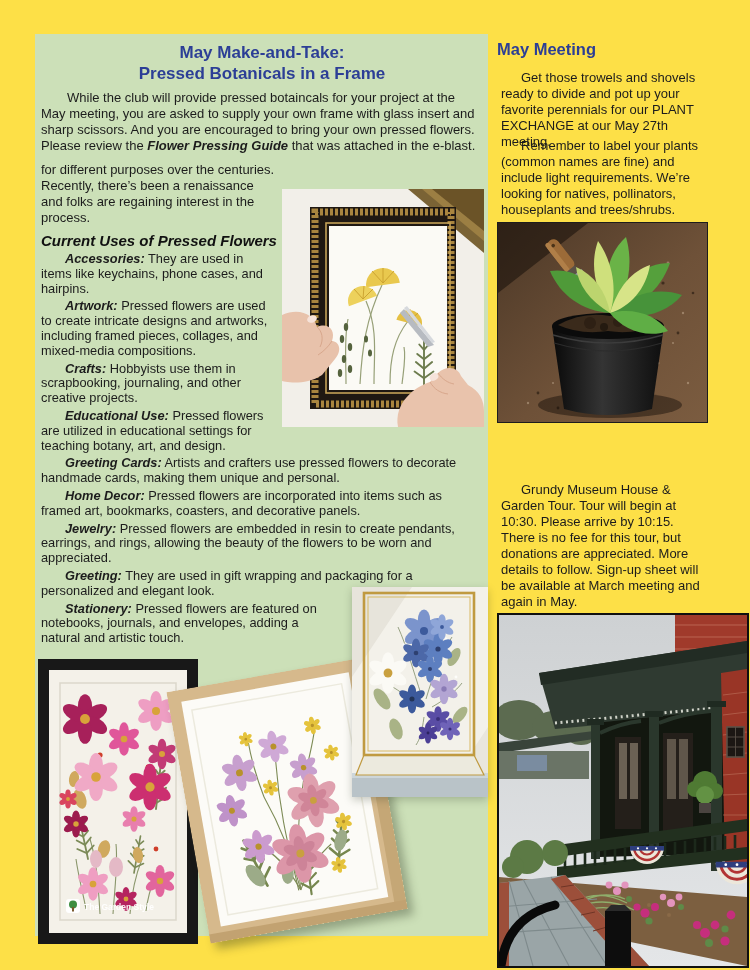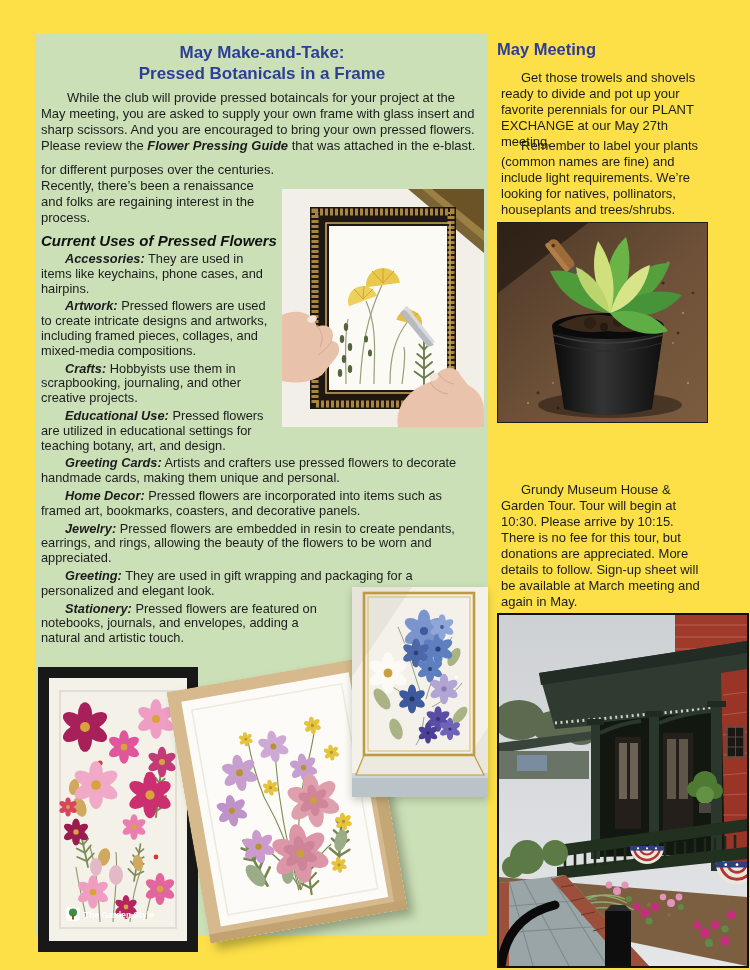--- a/index.html
+++ b/index.html
@@ -14,21 +14,21 @@
   .para.tight{margin-top:3px;}
   .bi{font-weight:bold;font-style:italic;text-align:center;}
   .wrap-row{display:flex;align-items:center;margin-top:8px;}
   .narrow{flex:1 1 auto;margin-right:5px;min-width:0;}
   .np{text-indent:0;margin-top:0;}
   h2.uses-h{margin:6px 0 2px;font-size:15px;font-style:italic;font-weight:bold;color:#111;}
   .use{margin:3px 0 0;font-size:12.8px;line-height:14.8px;text-indent:24px;}
   .use .lbl{font-style:italic;}
   .stationery{width:300px;}
   .photoA{flex:0 0 auto;width:202px;height:238px;margin-right:-1px;}
-  .photoB{position:absolute;left:3px;top:616px;width:160px;height:285px;z-index:1;margin-top:8px;}
+  .photoB{position:absolute;left:3px;top:616px;width:160px;height:285px;z-index:1;}
   .photoD{position:absolute;left:152px;top:630px;width:200px;height:255px;z-index:2;
           transform:rotate(-10deg);box-shadow:5px 7px 10px rgba(40,50,30,.35);}
   .photoC{position:absolute;left:317px;top:544px;width:136px;height:210px;z-index:3;
           box-shadow:0 3px 8px rgba(40,50,30,.25);}
   .photoA svg,.photoB svg,.photoC svg,.photoD svg{display:block;width:100%;height:100%;}
   
   .right-col{position:absolute;left:497px;top:40px;width:253px;height:930px;}
   h2.blue-h{margin:0;color:#2c3e96;font-size:16.5px;font-weight:bold;line-height:19px;}
   .rc-p{position:absolute;width:210px;font-size:13px;line-height:16px;text-indent:20px;margin:4px;}
   .heading-abs{position:absolute;left:0;width:212px;text-align:center;}

